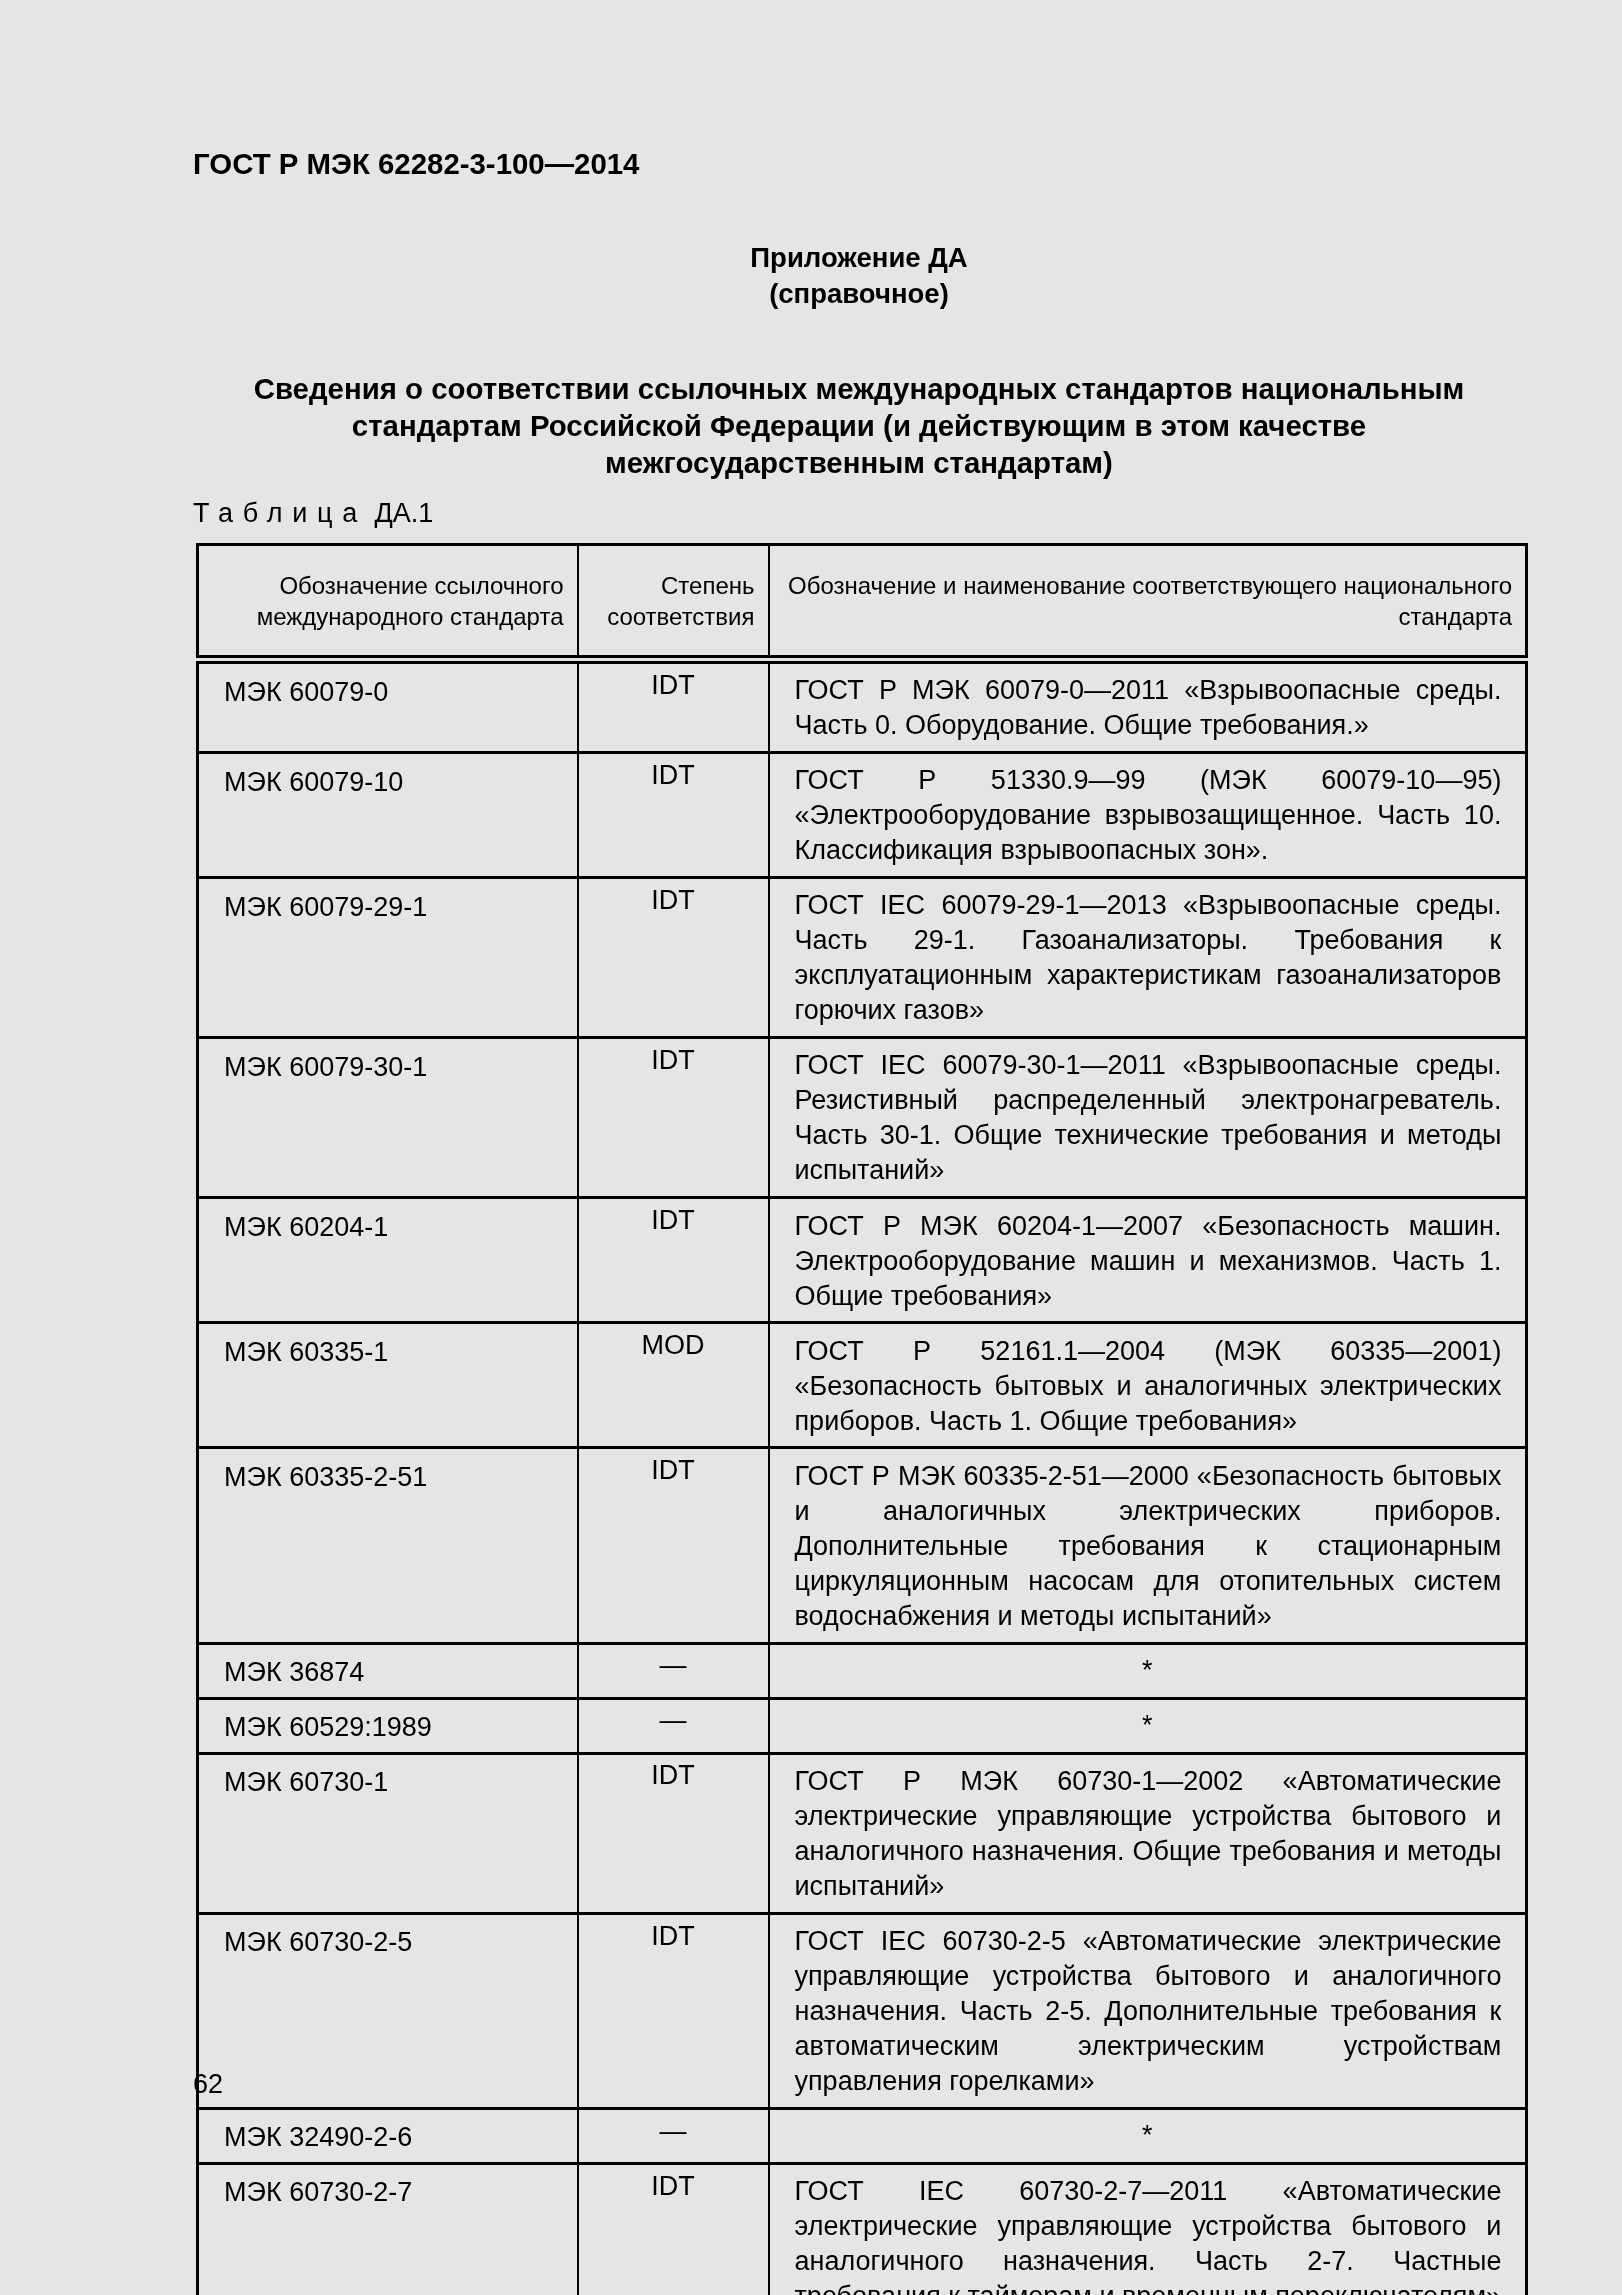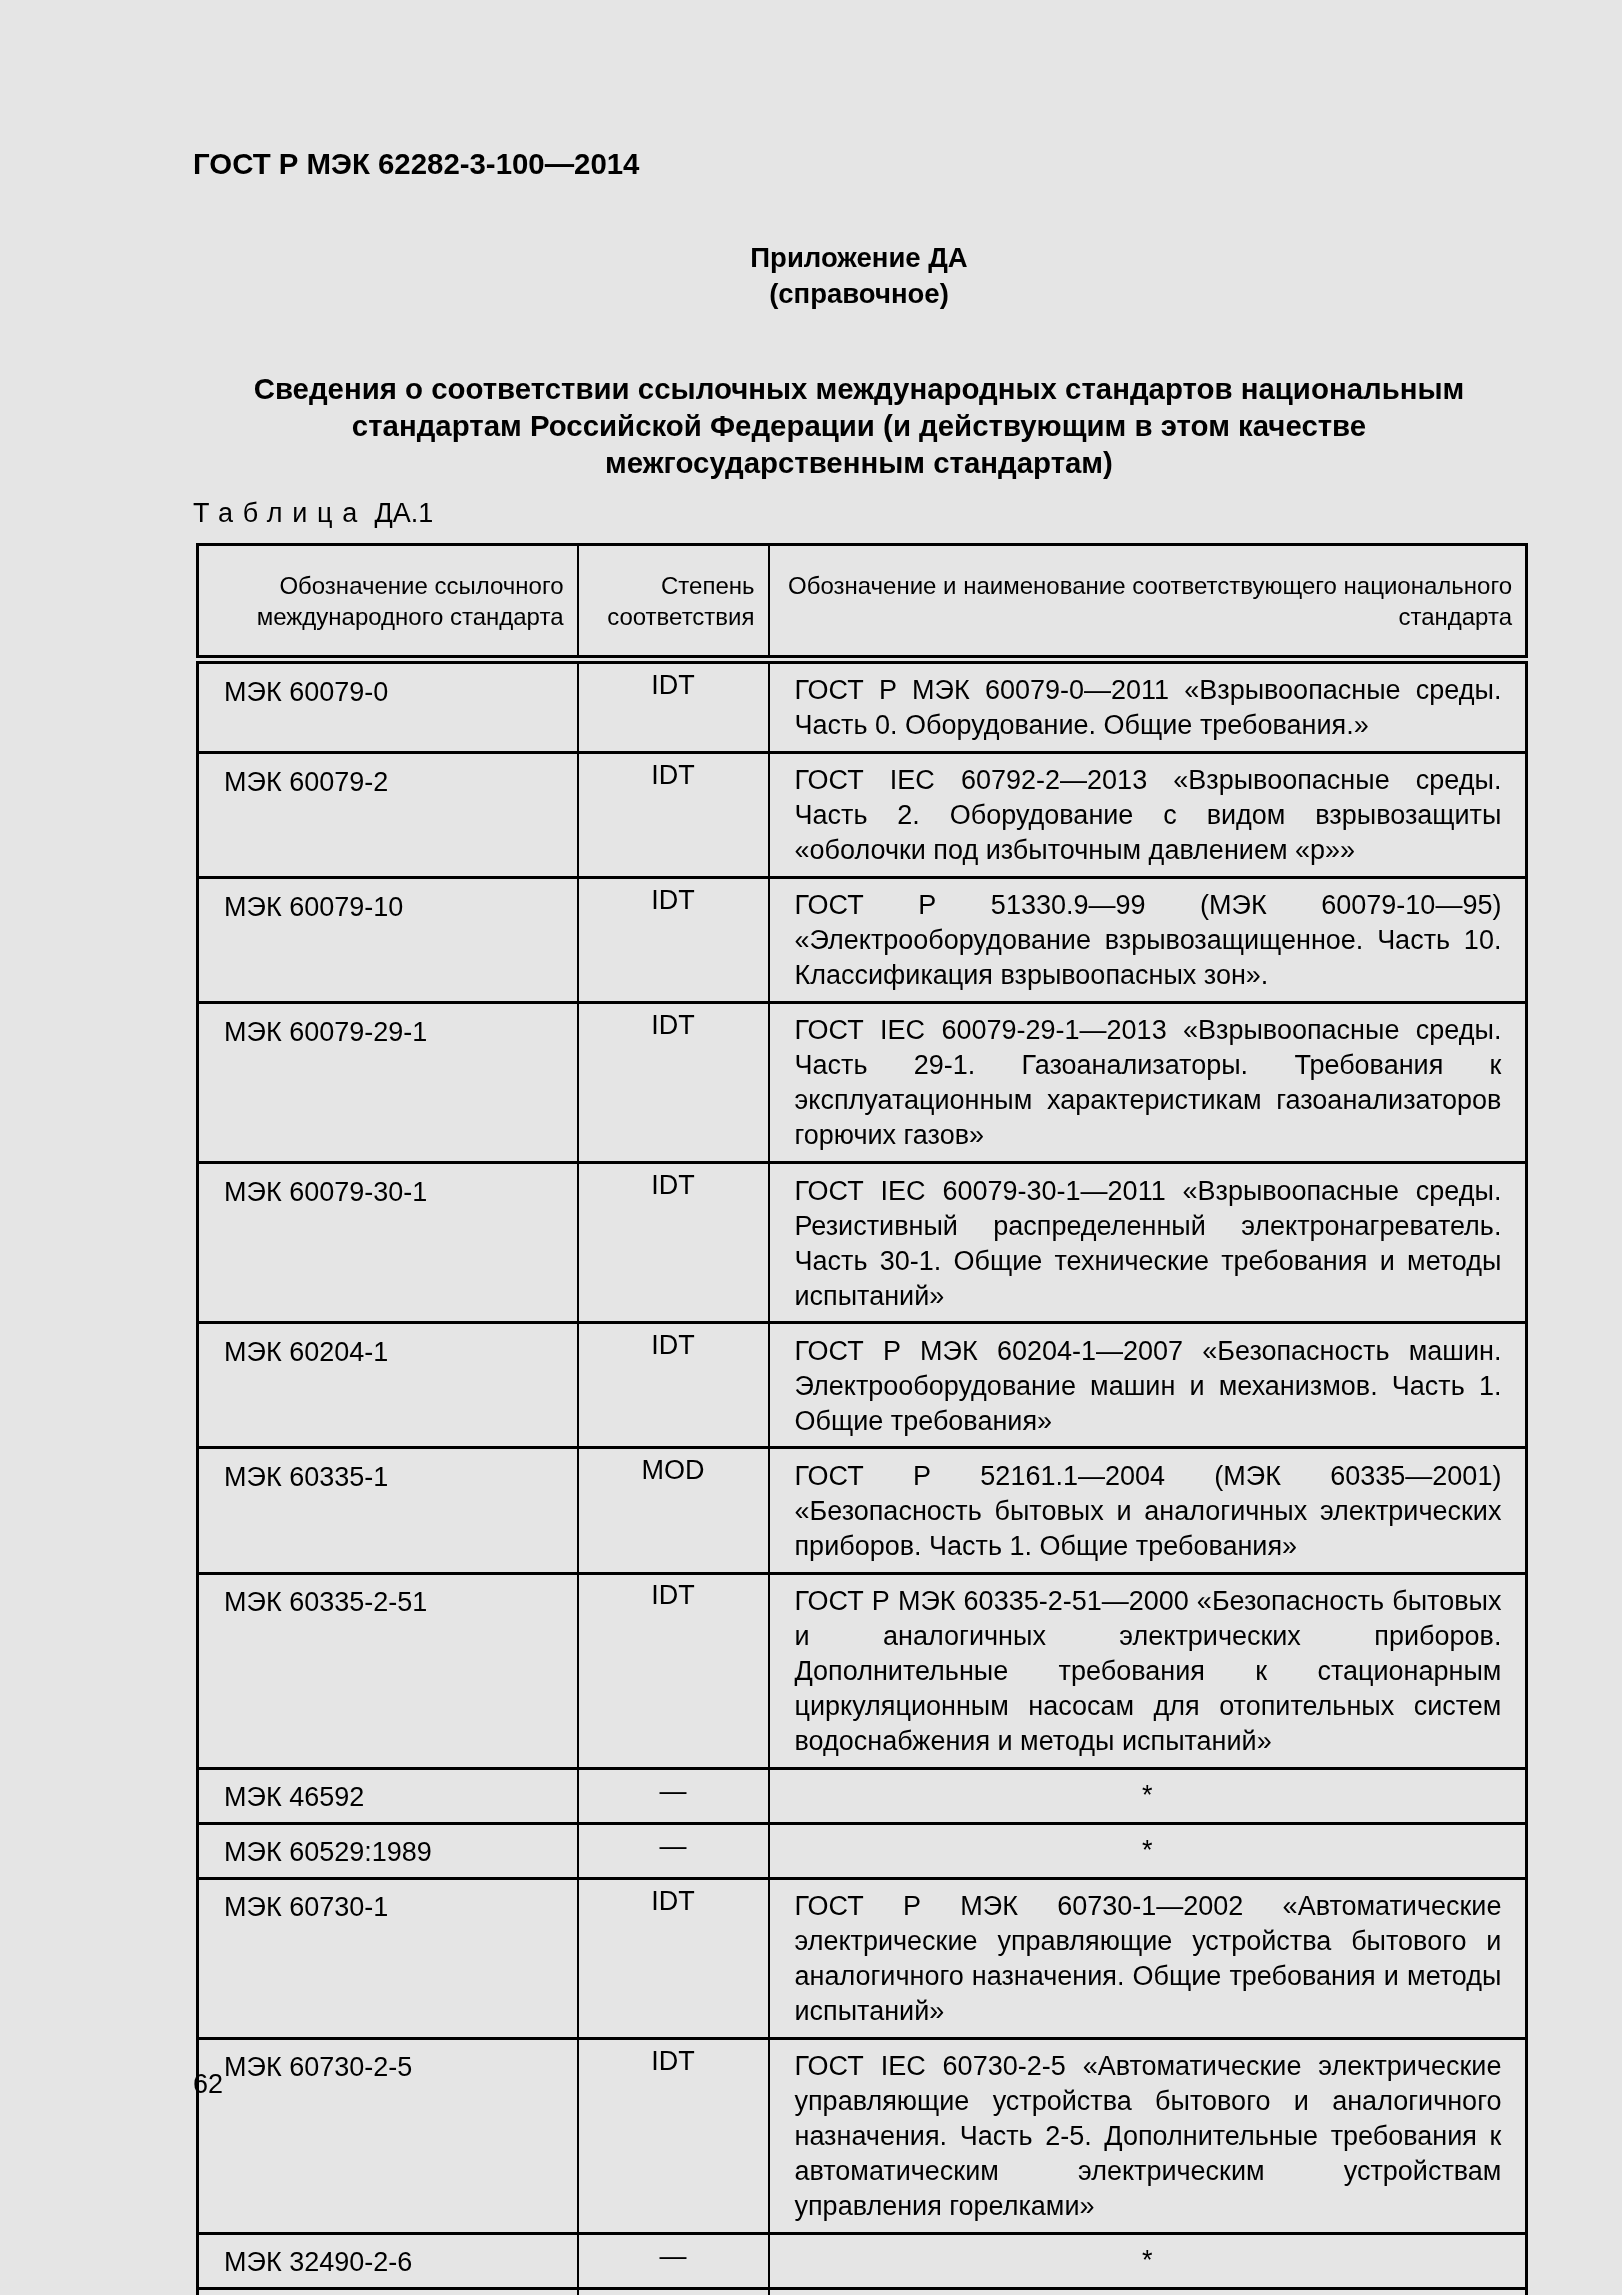--- a/index.html
+++ b/index.html
@@ -153,25 +153,20 @@
         <th>Обозначение и наименование соответствующего национального стандарта</th>
       </tr>
     </thead>
     <tbody>
       <tr class="rh2">
         <td class="intl">МЭК 60079-0</td>
         <td class="degree">IDT</td>
         <td class="national">ГОСТ Р МЭК 60079-0—2011 «Взрывоопасные среды. Часть 0. Оборудование. Общие требования.»</td>
       </tr>
       <tr class="rh3">
-        <td class="intl">МЭК 60079-2</td>
-        <td class="degree">IDT</td>
-        <td class="national">ГОСТ IEC 60792-2—2013 «Взрывоопасные среды. Часть 2. Оборудование с видом взрывозащиты «оболочки под избыточным давлением «р»»</td>
-      </tr>
-      <tr class="rh3">
         <td class="intl">МЭК 60079-10</td>
         <td class="degree">IDT</td>
         <td class="national">ГОСТ Р 51330.9—99 (МЭК 60079-10—95) «Электрооборудование взрывозащищенное. Часть 10. Классификация взрывоопасных зон».</td>
       </tr>
       <tr class="rh3">
         <td class="intl">МЭК 60079-29-1</td>
         <td class="degree">IDT</td>
         <td class="national">ГОСТ IEC 60079-29-1—2013 «Взрывоопасные среды. Часть 29-1. Газоанализаторы. Требования к эксплуатационным характеристикам газоанализаторов горючих газов»</td>
       </tr>
       <tr class="rh3">
@@ -188,21 +183,21 @@
         <td class="intl">МЭК 60335-1</td>
         <td class="degree">MOD</td>
         <td class="national">ГОСТ Р 52161.1—2004 (МЭК 60335—2001) «Безопасность бытовых и аналогичных электрических приборов. Часть 1. Общие требования»</td>
       </tr>
       <tr class="rh4">
         <td class="intl">МЭК 60335-2-51</td>
         <td class="degree">IDT</td>
         <td class="national">ГОСТ Р МЭК 60335-2-51—2000 «Безопасность бытовых и аналогичных электрических приборов. Дополнительные требования к стационарным циркуляционным насосам для отопительных систем водоснабжения и методы испытаний»</td>
       </tr>
       <tr class="rh1">
-        <td class="intl">МЭК 46592</td>
+        <td class="intl">МЭК 36874</td>
         <td class="degree">—</td>
         <td class="national star">*</td>
       </tr>
       <tr class="rh1">
         <td class="intl">МЭК 60529:1989</td>
         <td class="degree">—</td>
         <td class="national star">*</td>
       </tr>
       <tr class="rh3">
         <td class="intl">МЭК 60730-1</td>

